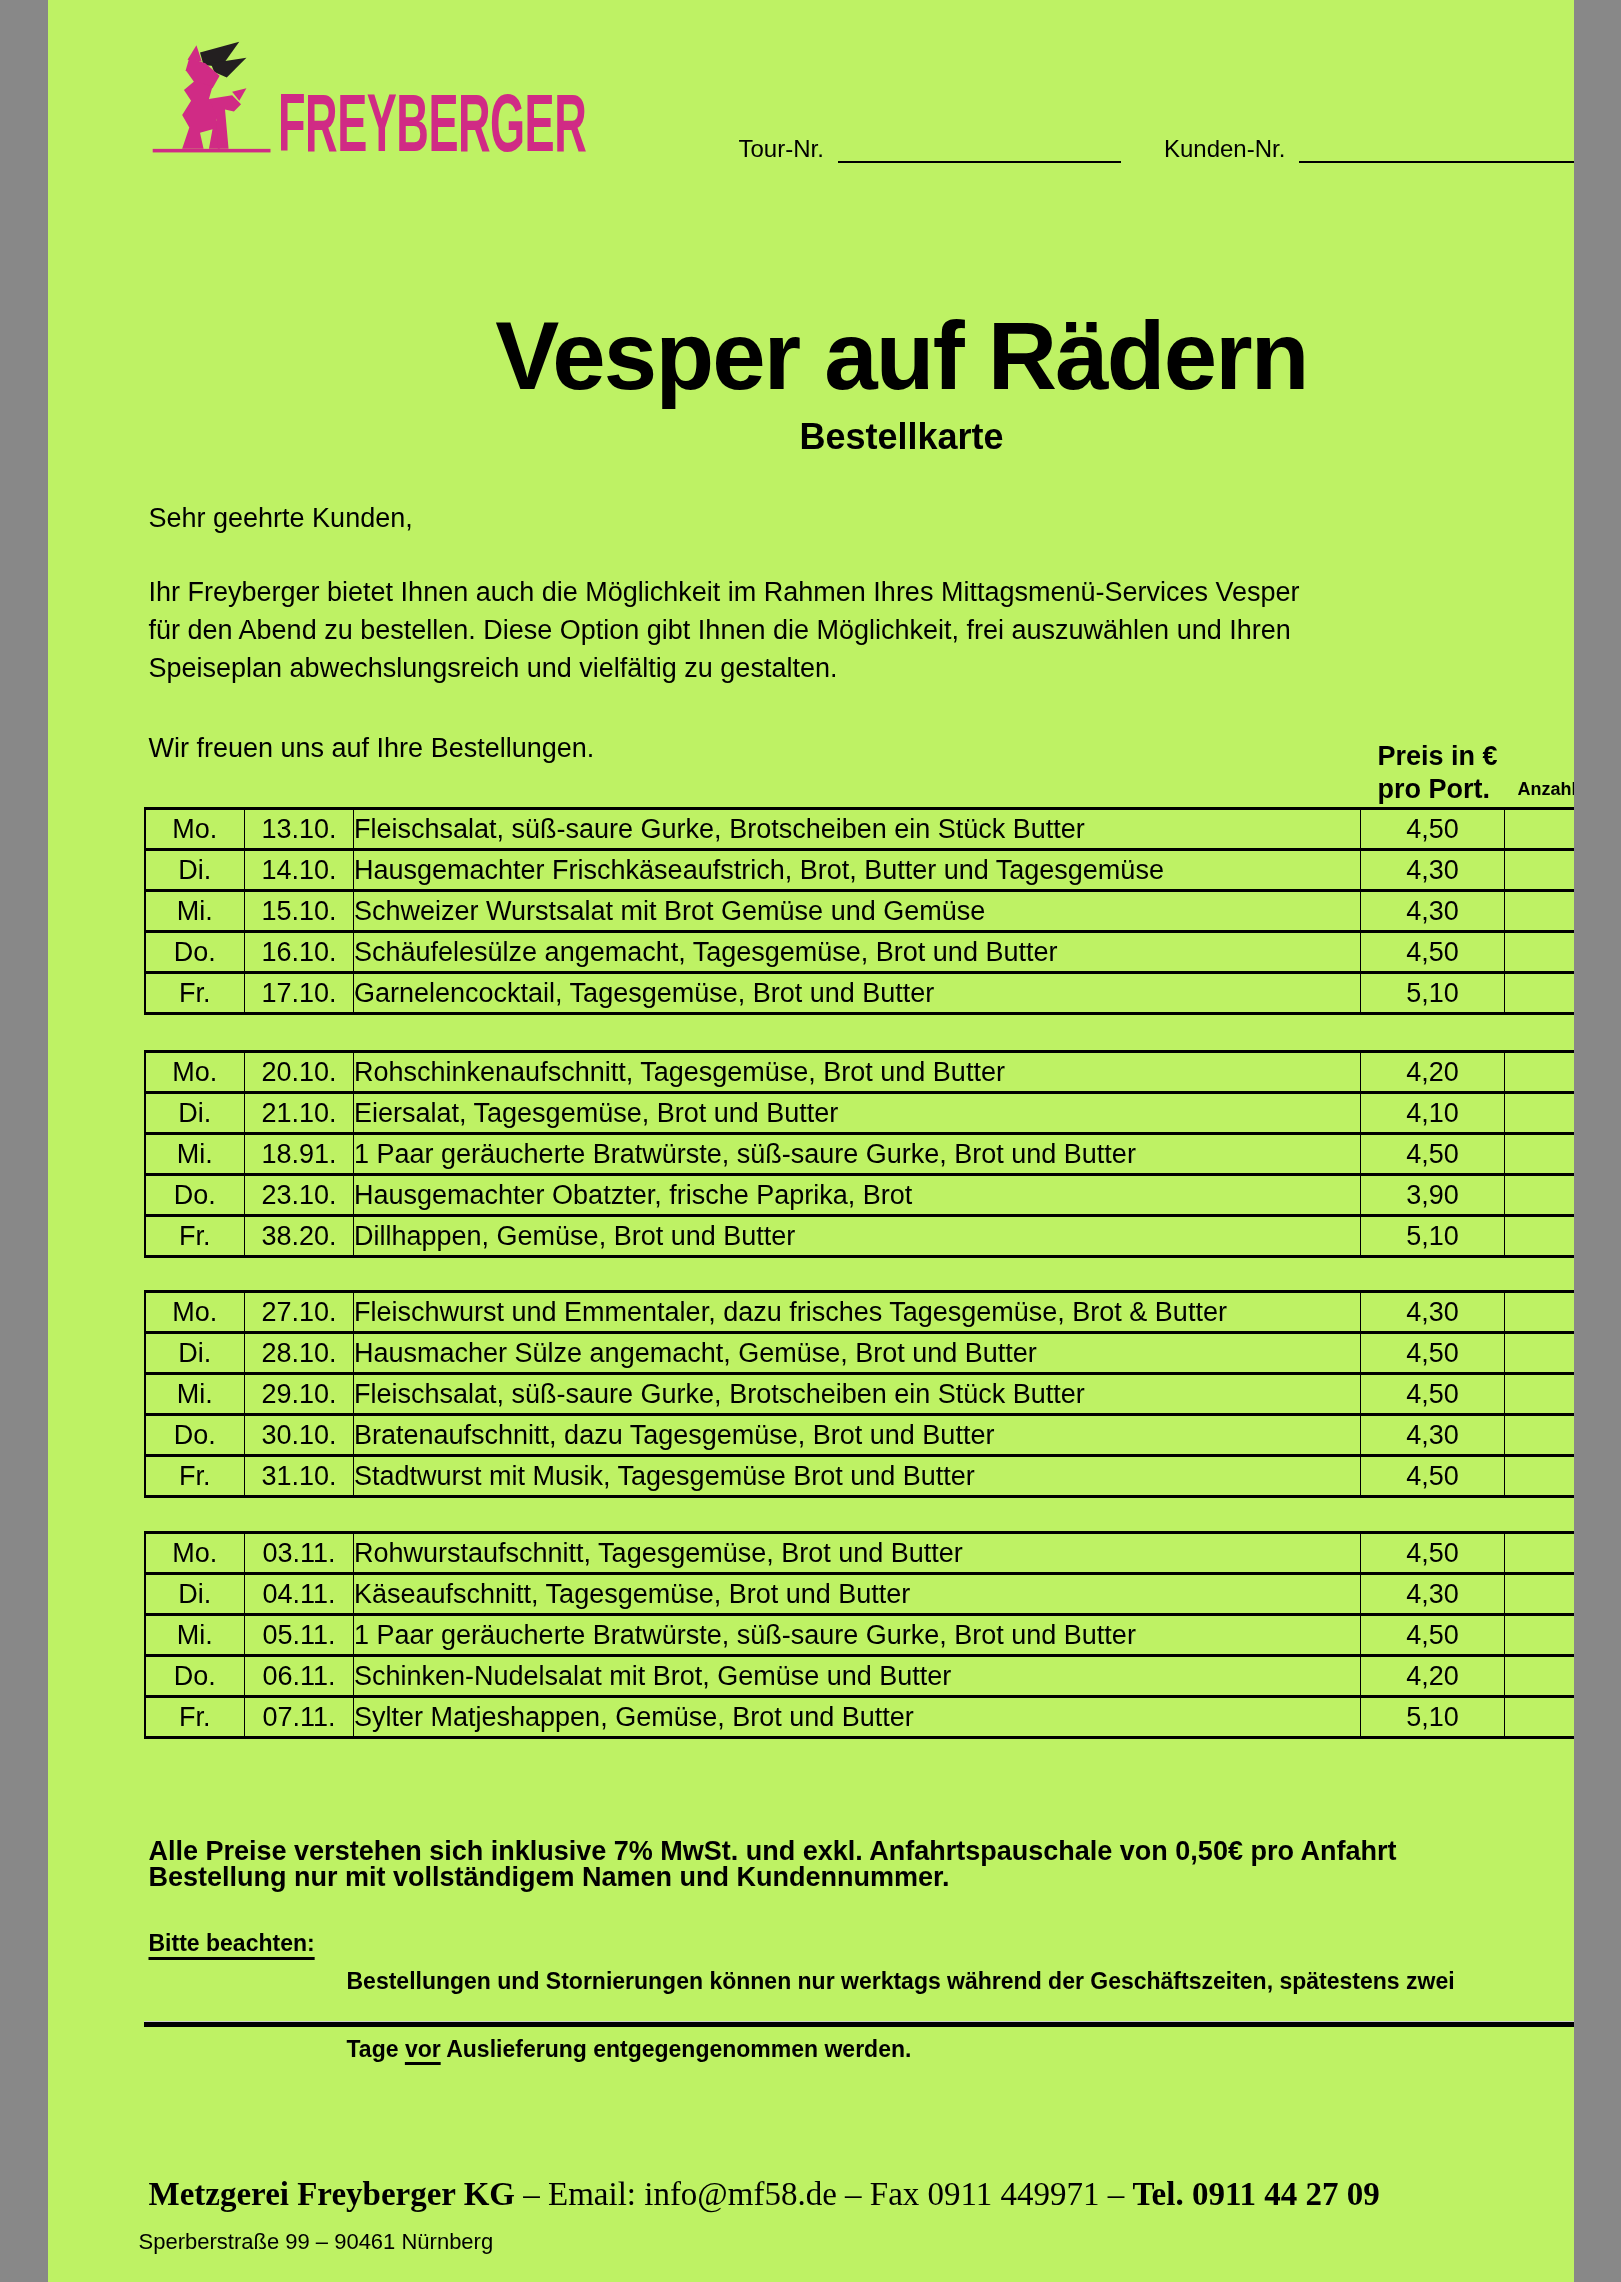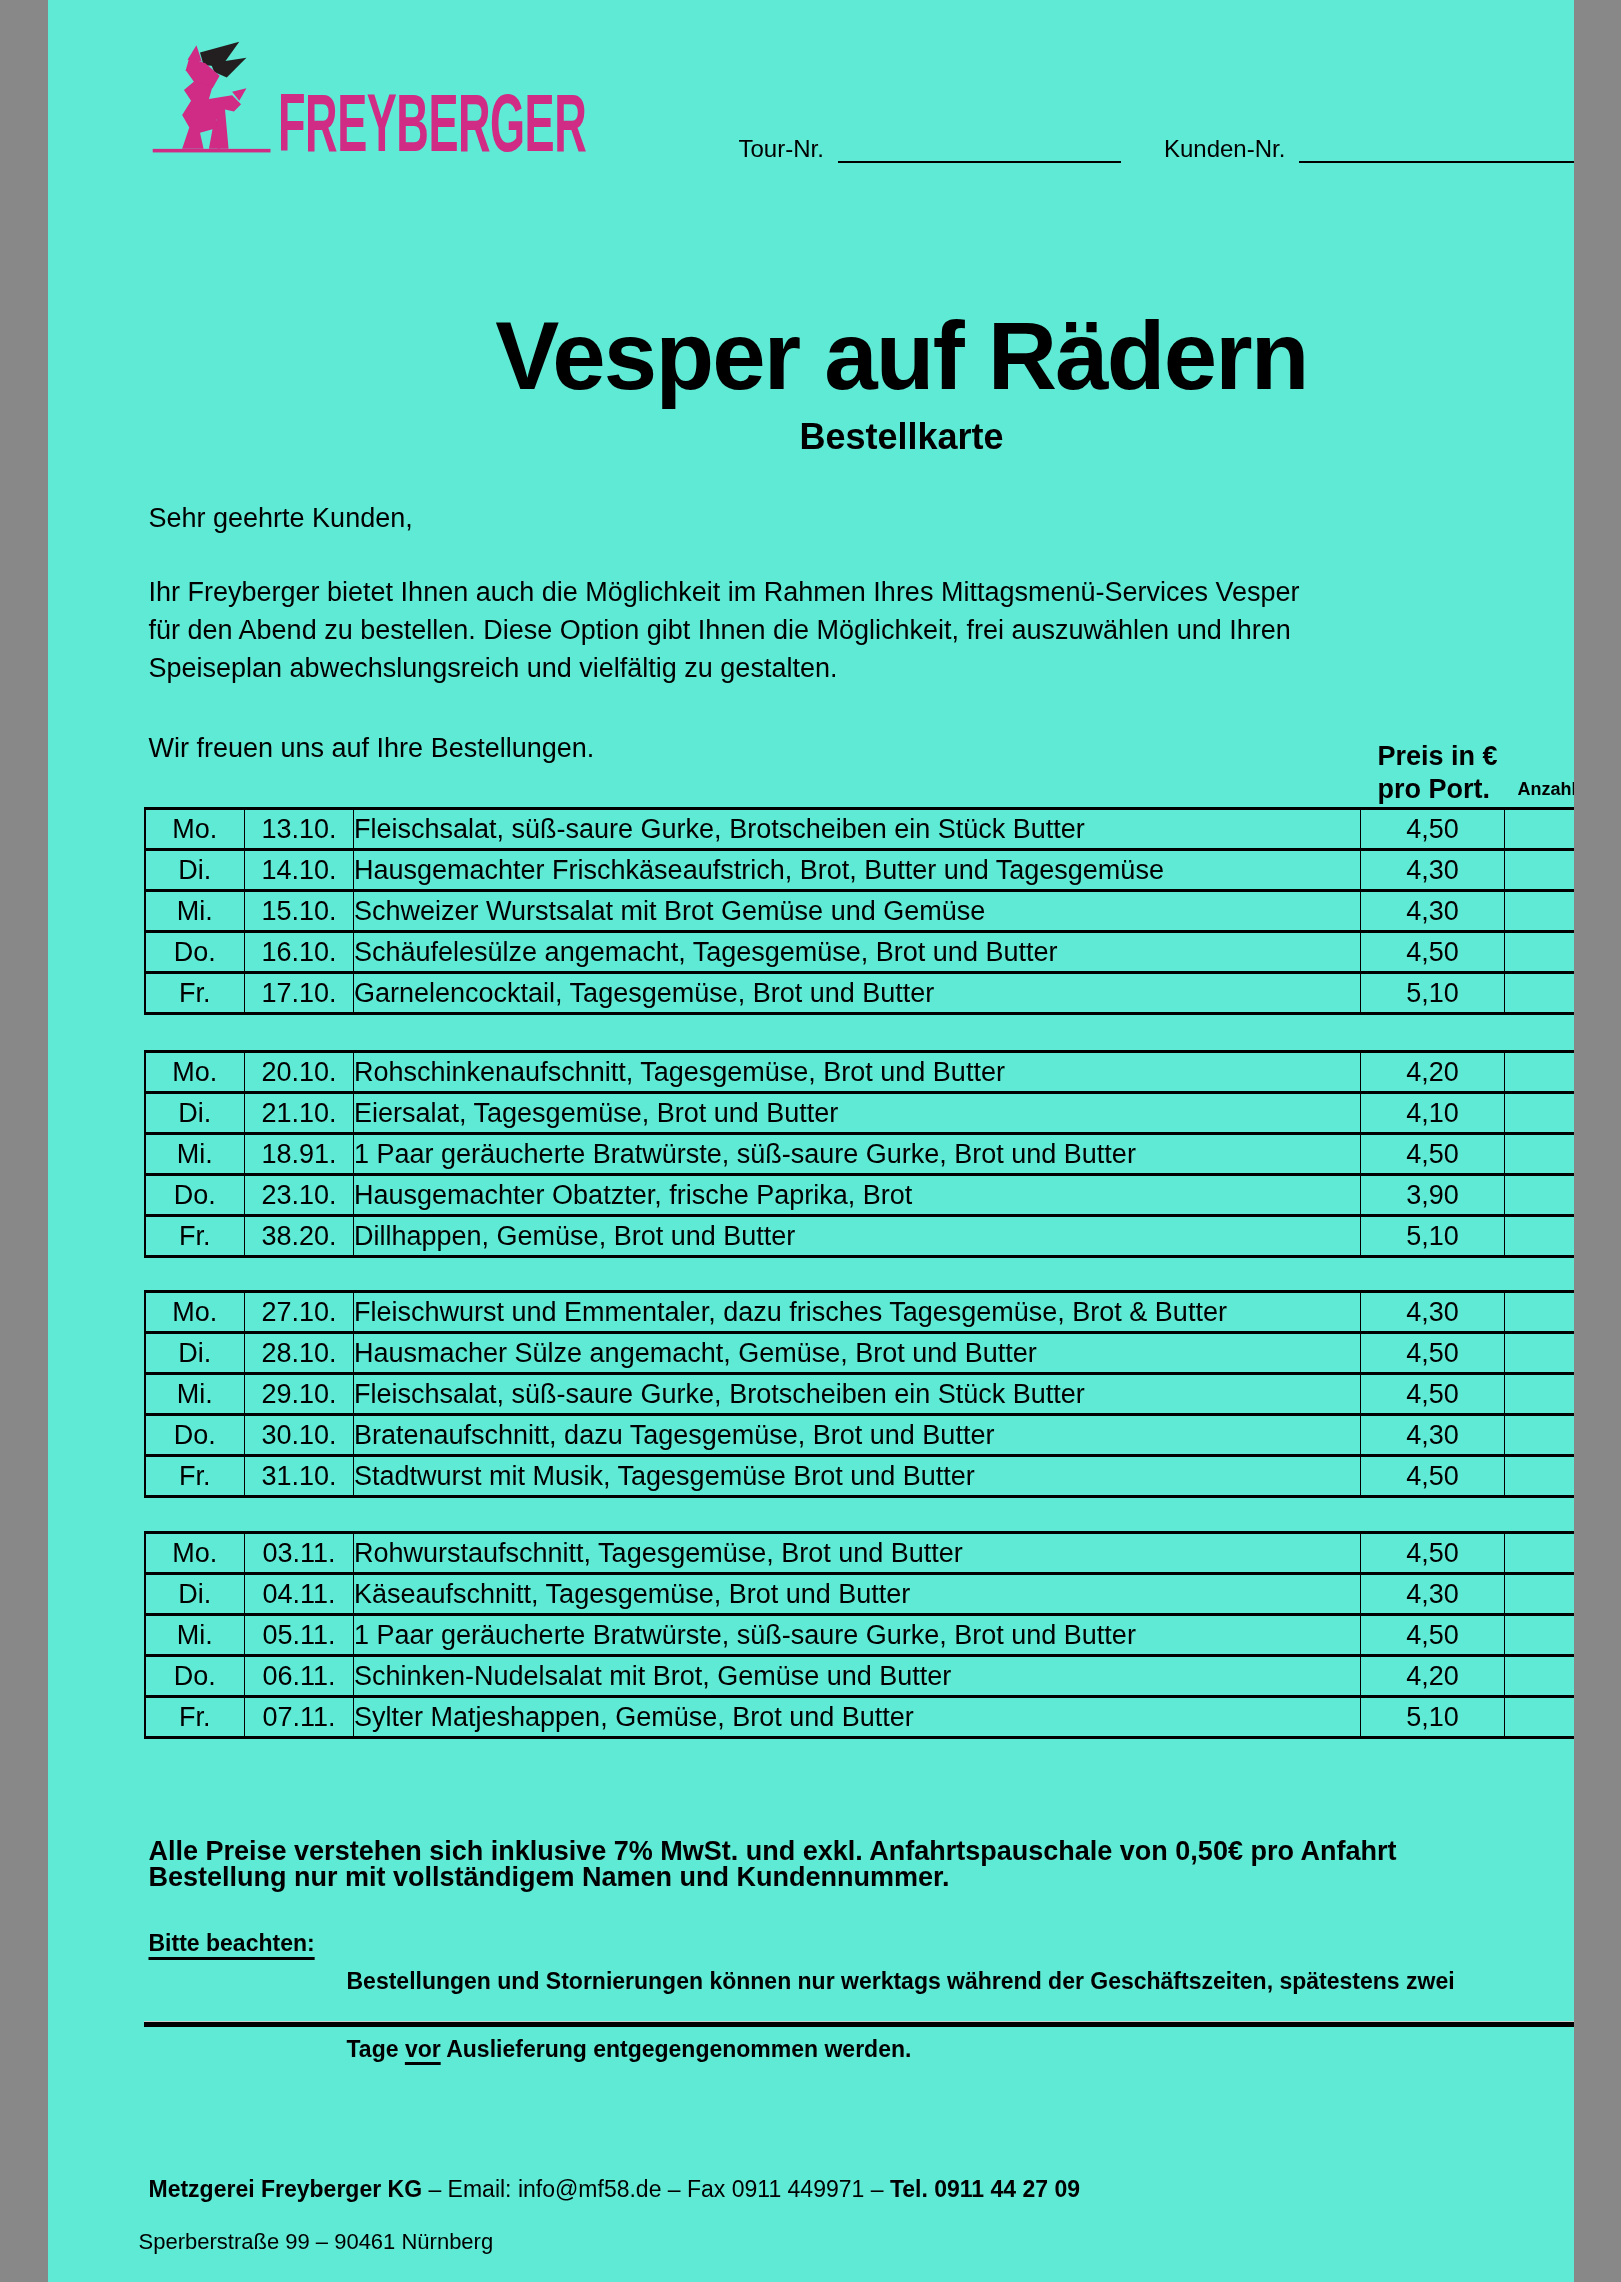--- a/index.html
+++ b/index.html
@@ -1,20 +1,20 @@
 <!DOCTYPE html>
 <html lang="de" style="font-size:14.3px"><head>
 <meta charset="utf-8">
 <style>
   html,body { margin:0; padding:0; background:#888; }
   .page {
     position:relative;
     width:1526px; height:2282px;
     margin:0 auto;
-    background:#5eead4;
+    background:#bef264;
     font-family:"Liberation Sans", sans-serif;
     color:#000;
     overflow:hidden;
   }
   .abs { position:absolute; }
 
   
   .brand-name{
     font-size:82px; font-weight:bold; line-height:1;
     color:#d02b85; letter-spacing:-0.9px;
@@ -75,21 +75,21 @@
     text-decoration:underline;
     text-decoration-thickness:2.7px;
     text-underline-offset:6.2px;
   }
   .attention-body{ line-height:34px; white-space:pre-line; }
   .u{ text-decoration:underline; text-decoration-thickness:2.7px; text-underline-offset:5.3px; }
 
   .divider{ left:96px; width:1458px; height:4.5px; background:#000; border-top:0.9px solid #cfcfcf; }
 
   .allergen{ font-size:20.5px; }
-  .contact{ font-size:23px; white-space:nowrap; }
+  .contact{ font-size:33px; white-space:nowrap;font-family:Liberation Serif, serif; }
   .contact .b{ font-weight:bold; }
   .address{ font-size:22px; }
 </style>
 </head>
 <body>
 
 <div class="page">
 
   <div class="abs" style="left:102px; top:40px; width:125px; height:116px;">
     <svg viewBox="0 0 140 130" width="125" height="116">

